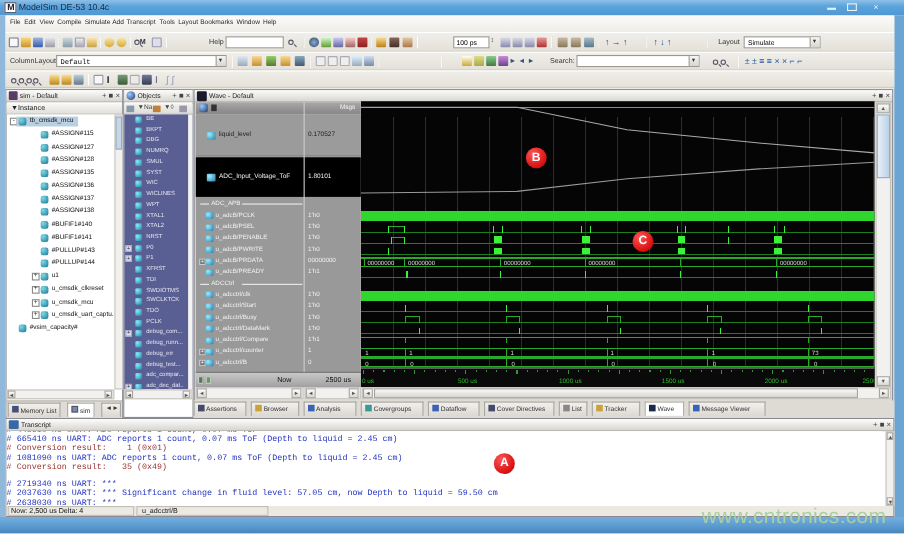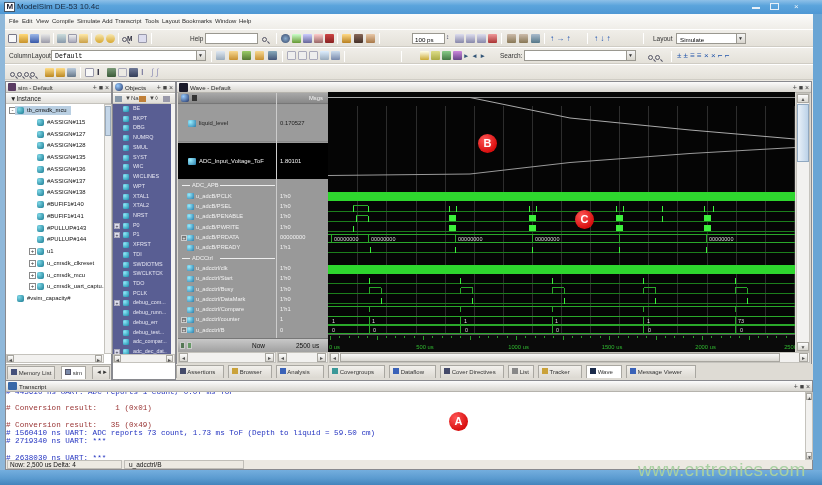--- a/index.html
+++ b/index.html
@@ -668,24 +668,26 @@
 <span class="tab" style="left:450px;width:70px;"><span style="display:inline-block;width:6px;height:6px;background:#3a62b8;vertical-align:-0.5px;"></span> Message Viewer</span>
   </div>
 
 <div class="abs panel" id="transcript" style="left:5px;top:380px;width:808px;height:90px;">
 <div class="phead">
       <span style="position:absolute;left:13px;top:2px;">Transcript</span>
 <span style="position:absolute;left:2px;top:1px;width:9px;height:8px;background:#3868a8;border-radius:1px;"></span>
 <span class="pbtns">+ ■ ×</span>
     </div>
 <div id="translines" style="position:absolute;left:0;top:11px;width:795px;height:68px;background:#fff;overflow:hidden;font-family:'Liberation Mono',monospace;font-size:7.6px;white-space:pre;"><div style="position:absolute;left:0px;top:-4.0px;color:#2333c0;"># 445610 ns UART: ADC reports 1 count, 0.07 ms ToF</div>
+<div style="position:absolute;left:0px;top:4.2px;color:#2333c0;"># 665410 ns UART: ADC reports 1 count, 0.07 ms ToF (Depth to liquid = 2.45 cm)</div>
 <div style="position:absolute;left:0px;top:12.4px;color:#993333;"># Conversion result:    1 (0x01)</div>
+<div style="position:absolute;left:0px;top:20.6px;color:#2333c0;"># 1081090 ns UART: ADC reports 1 count, 0.07 ms ToF (Depth to liquid = 2.45 cm)</div>
 <div style="position:absolute;left:0px;top:28.8px;color:#993333;"># Conversion result:   35 (0x49)</div>
-<div style="position:absolute;left:0px;top:37.0px;color:#2333c0;"># 1560410 ns UART: ADC reports 73 count, 1.73 ms ToF (Depth to liquid = 59.50 cm)</div>
 <div style="position:absolute;left:0px;top:45.2px;color:#2333c0;"># 2719340 ns UART: ***</div>
+<div style="position:absolute;left:0px;top:53.4px;color:#2333c0;"># 2037630 ns UART: *** Significant change in fluid level: 57.05 cm, now Depth to liquid = 59.50 cm</div>
 <div style="position:absolute;left:0px;top:61.6px;color:#2333c0;"># 2638030 ns UART: ***</div></div>
 <div class="abs sb" style="left:799px;top:11px;width:8px;height:68px;"></div>
 <div class="abs sbb" style="left:800px;top:12px;width:6px;height:7px;">▲</div>
 <div class="abs sbb" style="left:800px;top:71px;width:6px;height:7px;">▼</div>
 
 <div class="abs" style="left:0;top:79px;width:806px;height:9px;background:#ece9e2;">
 <span style="position:absolute;left:1px;top:0;width:115px;height:9px;border:1px solid #c0beb8;background:#ece9e2;font-size:6.5px;color:#111;padding-left:2px;">Now: 2,500 us  Delta: 4</span>
 <span style="position:absolute;left:118px;top:0;width:120px;height:9px;border:1px solid #c0beb8;font-size:6.5px;color:#111;padding-left:4px;">u_adcctrl/B</span>
 </div>
 </div>

